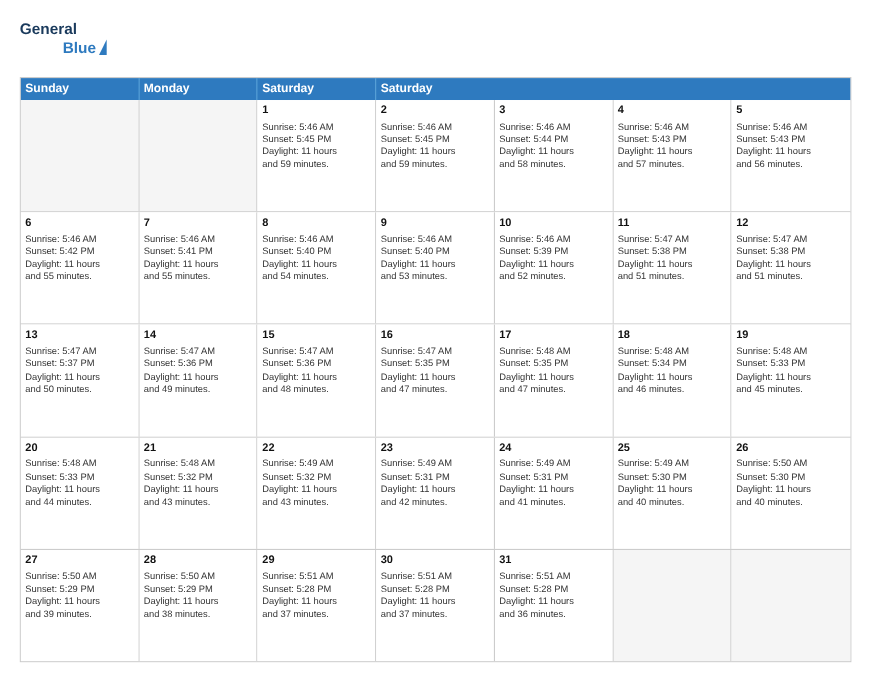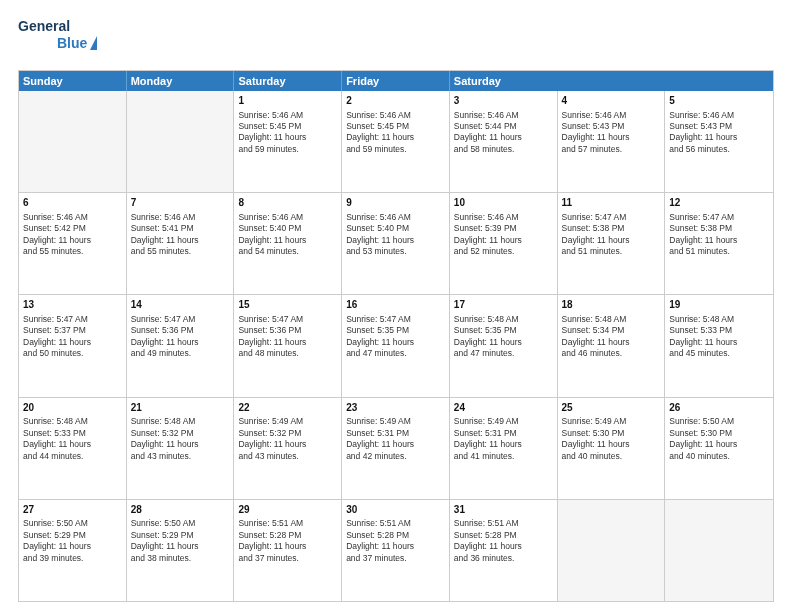--- a/index.html
+++ b/index.html
@@ -111,21 +111,20 @@
       <div class="month-title"></div>
       <div class="location"></div>
     </div>
   </div>
 
   <div class="calendar">
     <div class="cal-header">
     <div class="cal-header-cell">Sunday</div>
         <div class="cal-header-cell">Monday</div>
         <div class="cal-header-cell">Saturday</div>
-        <div class="cal-header-cell">Friday</div>
         <div class="cal-header-cell">Saturday</div>
       </div>
     <div class="cal-body">
     <div class="cal-week">
           <div class="cal-cell empty"></div>
           <div class="cal-cell empty"></div>
           <div class="cal-cell">
             <span class="day-num">1</span>
             <div>Sunrise: 5:46 AM</div>
             <div>Sunset: 5:45 PM</div>

